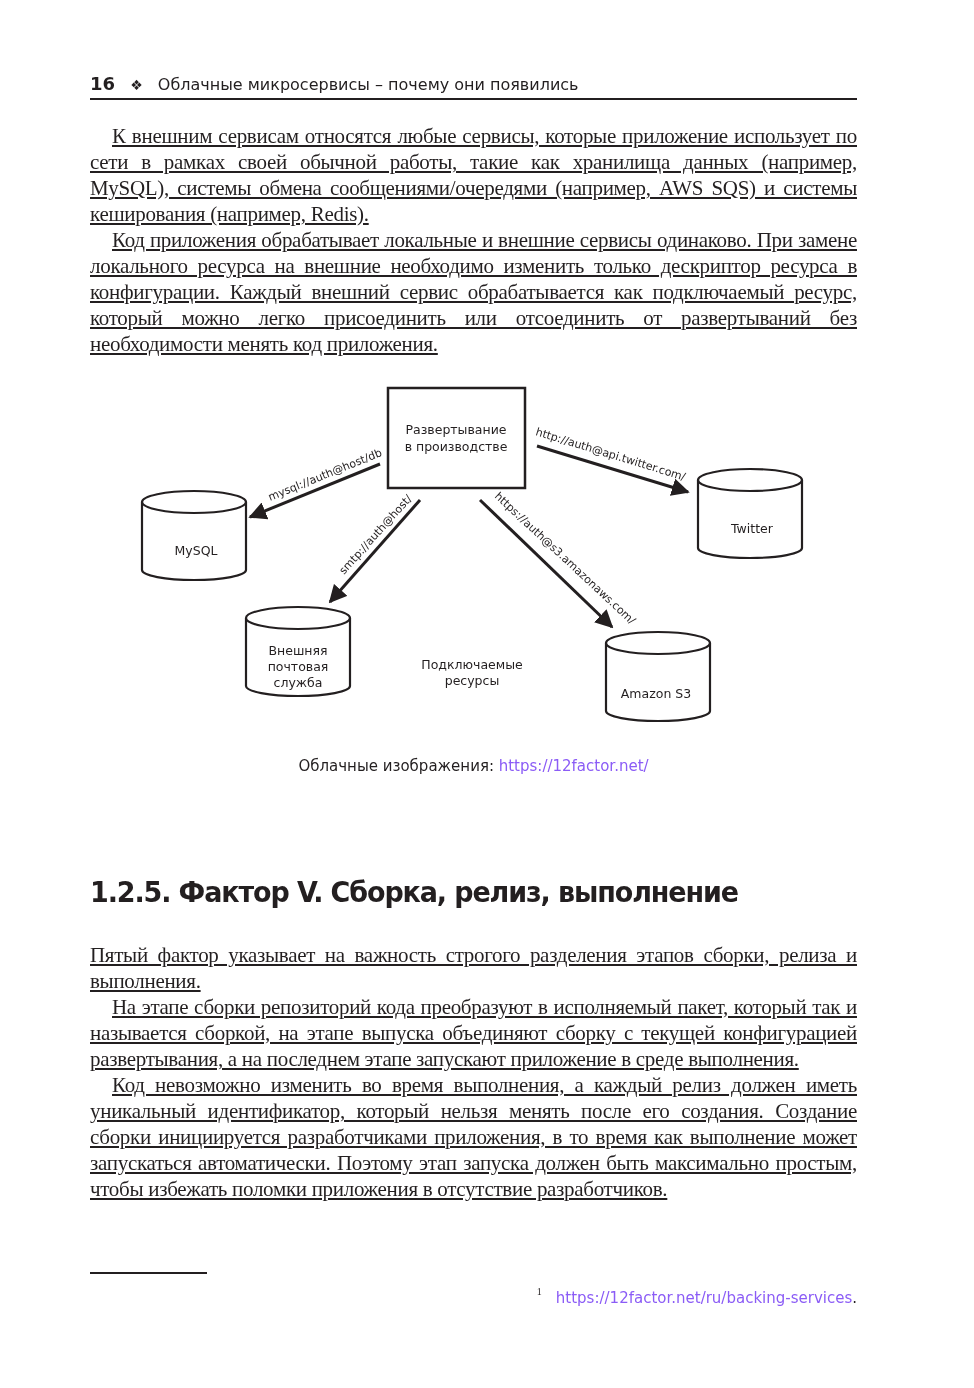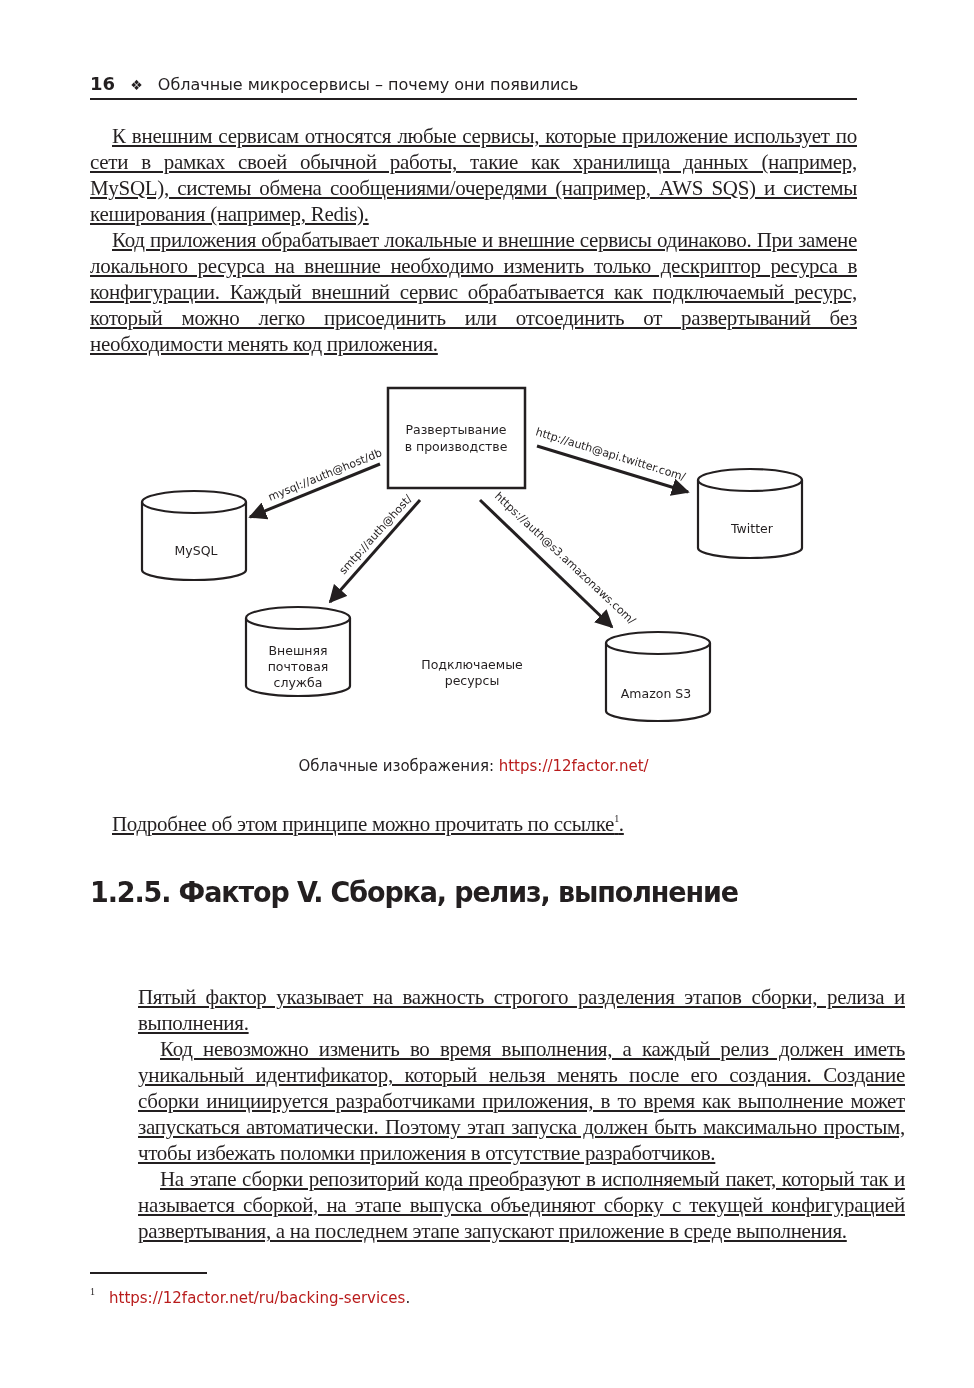--- a/index.html
+++ b/index.html
@@ -12,38 +12,38 @@
   .running-head .orn { display: inline-block; margin: 0 10px 0 10px; font-size: 14px; }
   .head-rule { position: absolute; left: 90px; top: 98px; width: 767px; height: 2px; background: #231f20; }
 
   .body-text { font-family: "Liberation Serif", serif; font-size: 21px; line-height: 26px;
     text-align: justify; position: absolute; left: 90px; width: 767px; letter-spacing: -0.3px; text-decoration: underline; }
   .body-text p { margin: 0; text-indent: 22px; }
   .body-text p.noindent { text-indent: 0; }
 
   #block1 { top: 123px; }
   #block2 { top: 806px; }
-  #block3 { top: 984px; margin-left: 48px; }
+  #block3 { top: 942px; }
 
   .diagram { position: absolute; left: 130px; top: 380px; width: 690px; height: 350px; }
   .diagram svg { width: 690px; height: 350px; display: block; }
   .dtext { font-family: "DejaVu Sans", sans-serif; font-size: 12.5px; fill: #231f20; }
   .dlabel { font-family: "DejaVu Sans", sans-serif; font-size: 11px; fill: #231f20; }
 
   .caption { position: absolute; left: 90px; top: 754px; width: 767px; text-align: center;
     font-family: "DejaVu Sans", sans-serif; font-size: 15px; line-height: 24px; }
-  .link { color: #b91c1c; }
+  .link { color: #8b5cf6; }
 
   .section-title { position: absolute; left: 90px; top: 872px; width: 767px;
     font-family: "DejaVu Sans", sans-serif; font-weight: bold; font-size: 29px; line-height: 40px;
     letter-spacing: -1.2px; transform: scaleX(0.93); transform-origin: left center; }
 
   .fn-rule { position: absolute; left: 90px; top: 1272px; width: 117px; height: 2px; background: #231f20; }
   .footnote { position: absolute; left: 90px; top: 1280px; width: 767px;
-    font-family: "DejaVu Sans", sans-serif; font-size: 15px; line-height: 24px; }
+    font-family: "DejaVu Sans", sans-serif; font-size: 15px; line-height: 24px; text-align: right; }
   .footnote sup { font-family: "Liberation Serif", serif; font-size: 10px; vertical-align: 8px; margin-right: 14px; }
   .fnref { font-size: 10px; vertical-align: 9px; }
 </style>
 </head>
 <body>
 
 <div class="page">
 
   <div class="running-head">
     <span class="pnum">16</span>
@@ -109,30 +109,27 @@
 
       <text class="dtext" x="342" y="289" text-anchor="middle">Подключаемые</text>
       <text class="dtext" x="342" y="305" text-anchor="middle">ресурсы</text>
     </svg>
   </div>
 
   <div class="caption">
     <span>Облачные изображения: </span><span class="link">https://12factor.net/</span>
   </div>
 
-  <div class="body-text" id="block2">
-    <p><span>Подробнее об этом принципе можно прочитать по ссылке</span><span class="fnref">1</span><span>.</span></p>
-  </div>
 
   <div class="section-title">1.2.5. Фактор V. Сборка, релиз, выполнение</div>
 
   <div class="body-text" id="block3">
     <p class="noindent">Пятый фактор указывает на важность строгого разделения этапов сборки, релиза и выполнения.</p>
+    <p>На этапе сборки репозиторий кода преобразуют в исполняемый пакет, который так и называется сборкой, на этапе выпуска объединяют сборку с текущей конфигурацией развертывания, а на последнем этапе запускают приложение в среде выполнения.</p>
     <p>Код невозможно изменить во время выполнения, а каждый релиз должен иметь уникальный идентификатор, который нельзя менять после его создания. Создание сборки инициируется разработчиками приложения, в то время как выполнение может запускаться автоматически. Поэтому этап запуска должен быть максимально простым, чтобы избежать поломки приложения в отсутствие разработчиков.</p>
-    <p>На этапе сборки репозиторий кода преобразуют в исполняемый пакет, который так и называется сборкой, на этапе выпуска объединяют сборку с текущей конфигурацией развертывания, а на последнем этапе запускают приложение в среде выполнения.</p>
   </div>
 
   <div class="fn-rule"></div>
   <div class="footnote">
     <sup>1</sup><span class="link">https://12factor.net/ru/backing-services</span><span>.</span>
   </div>
 
 </div>
 
 </body></html>

